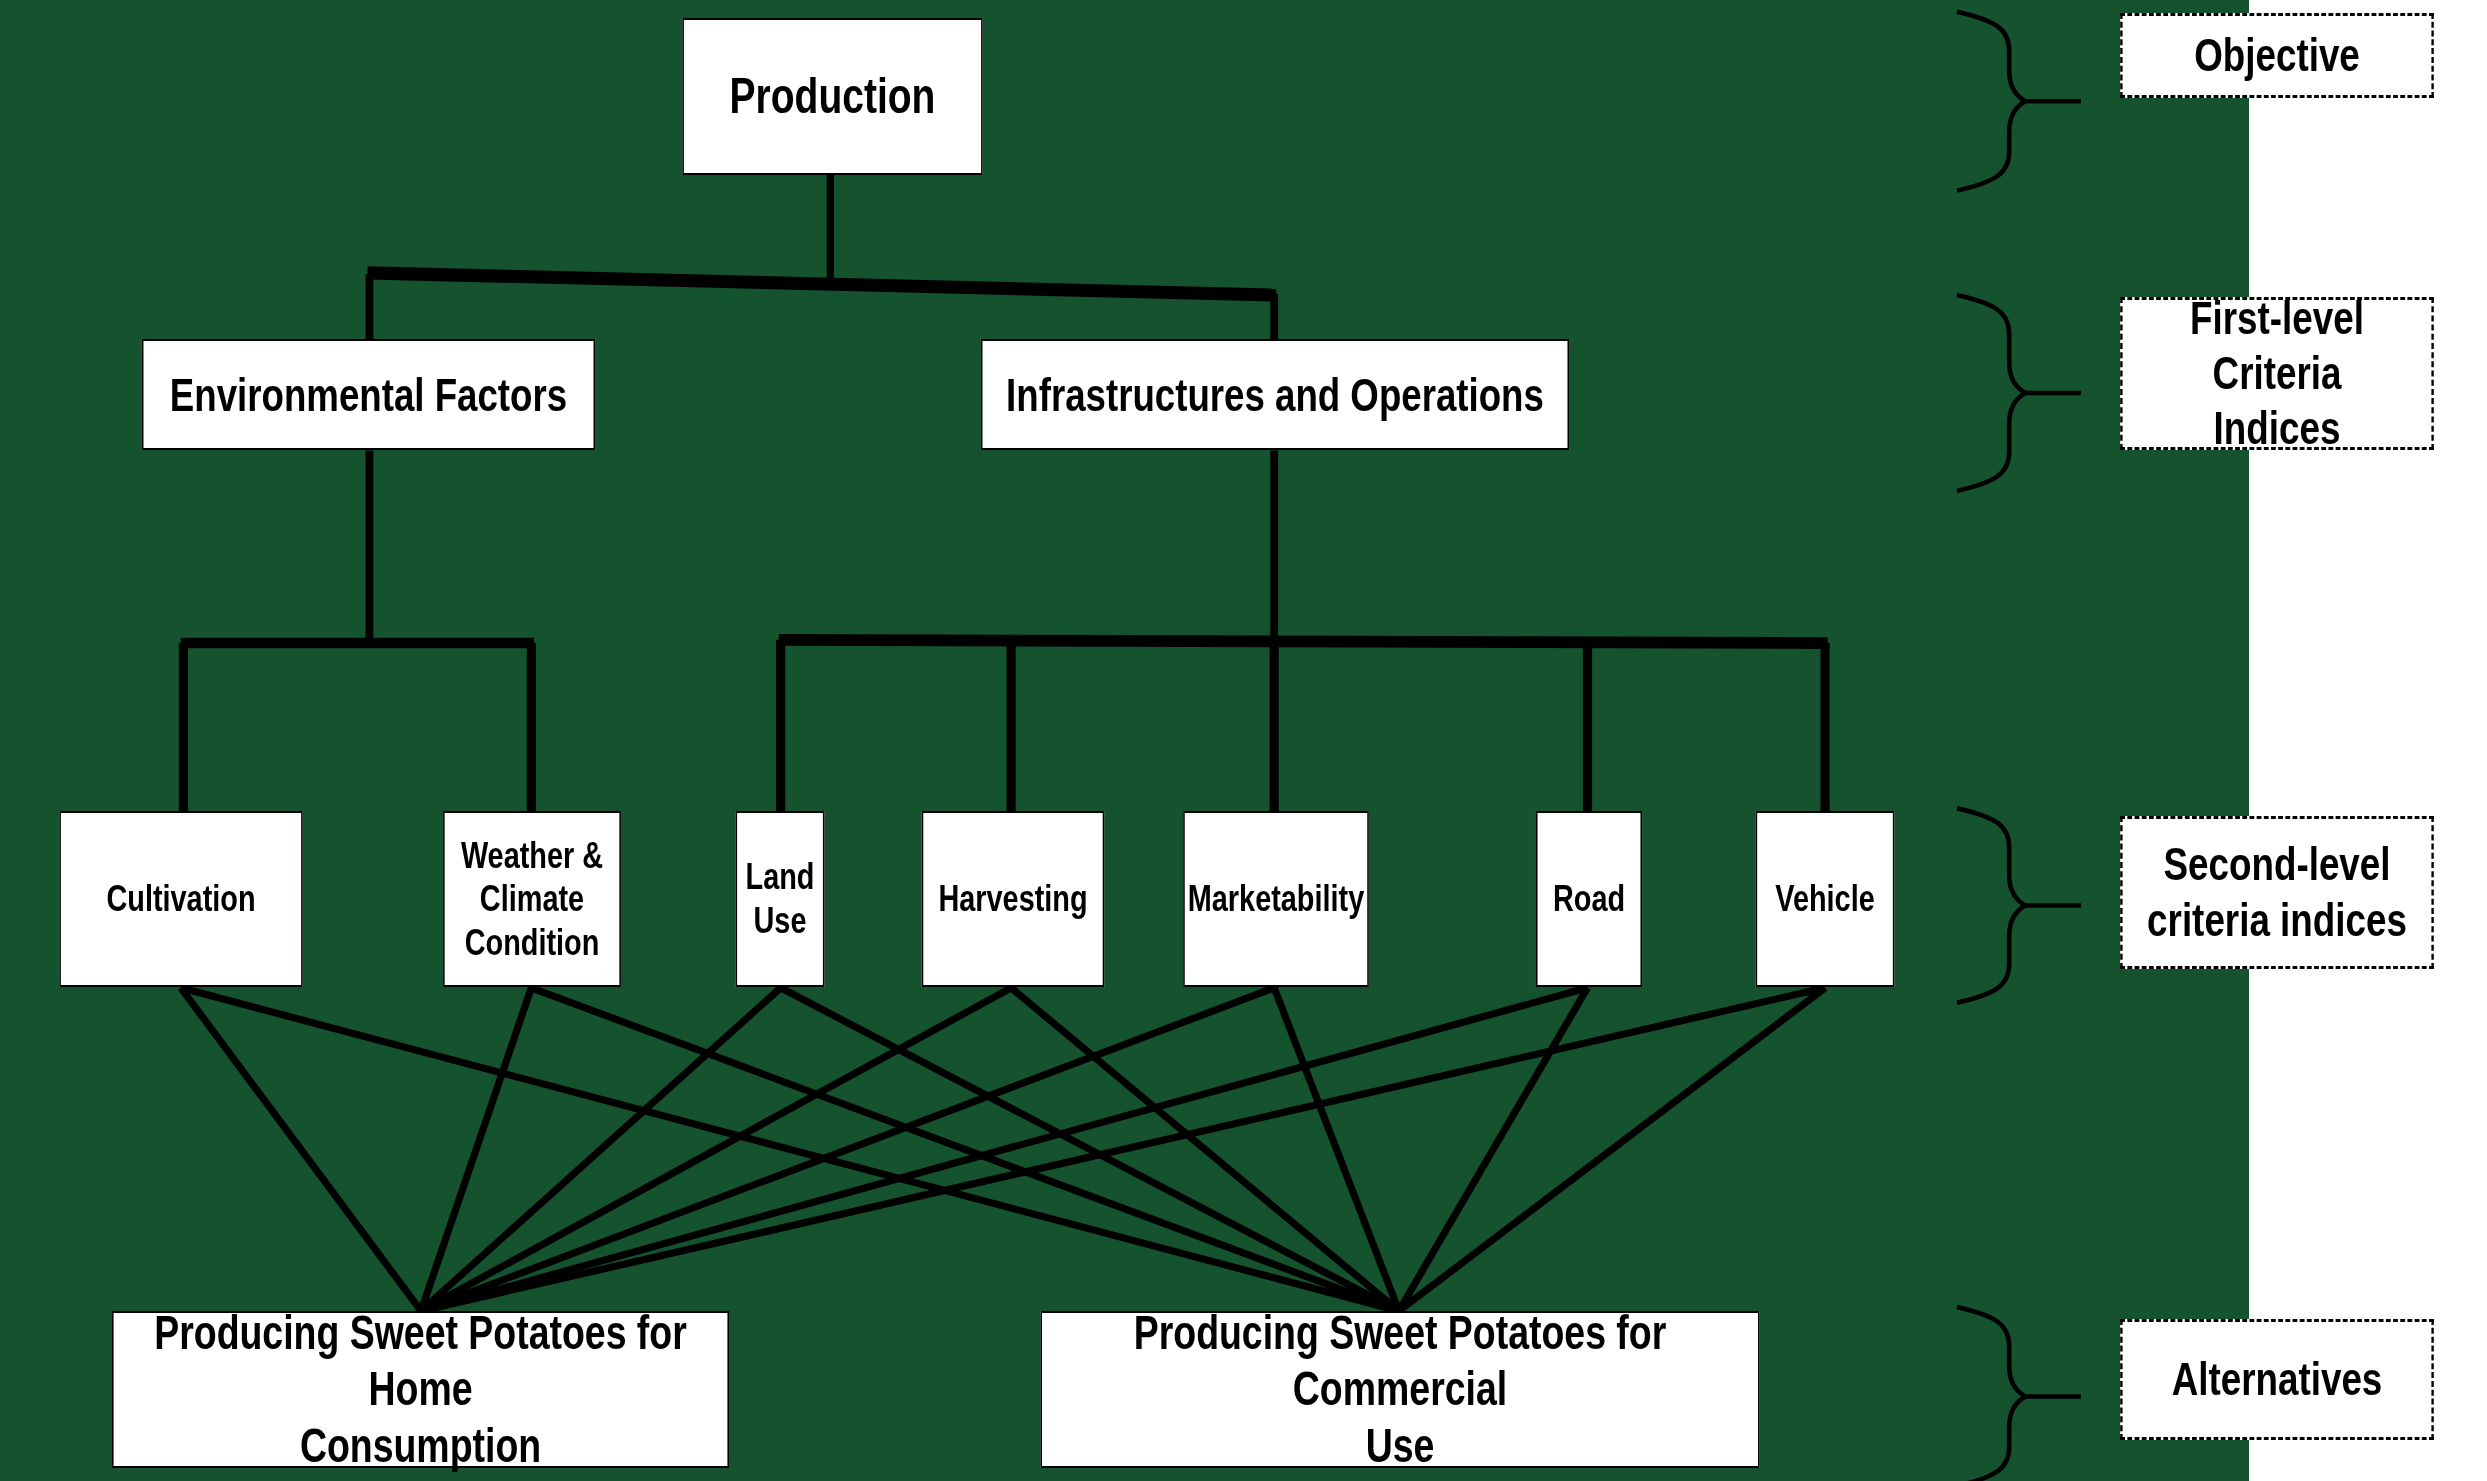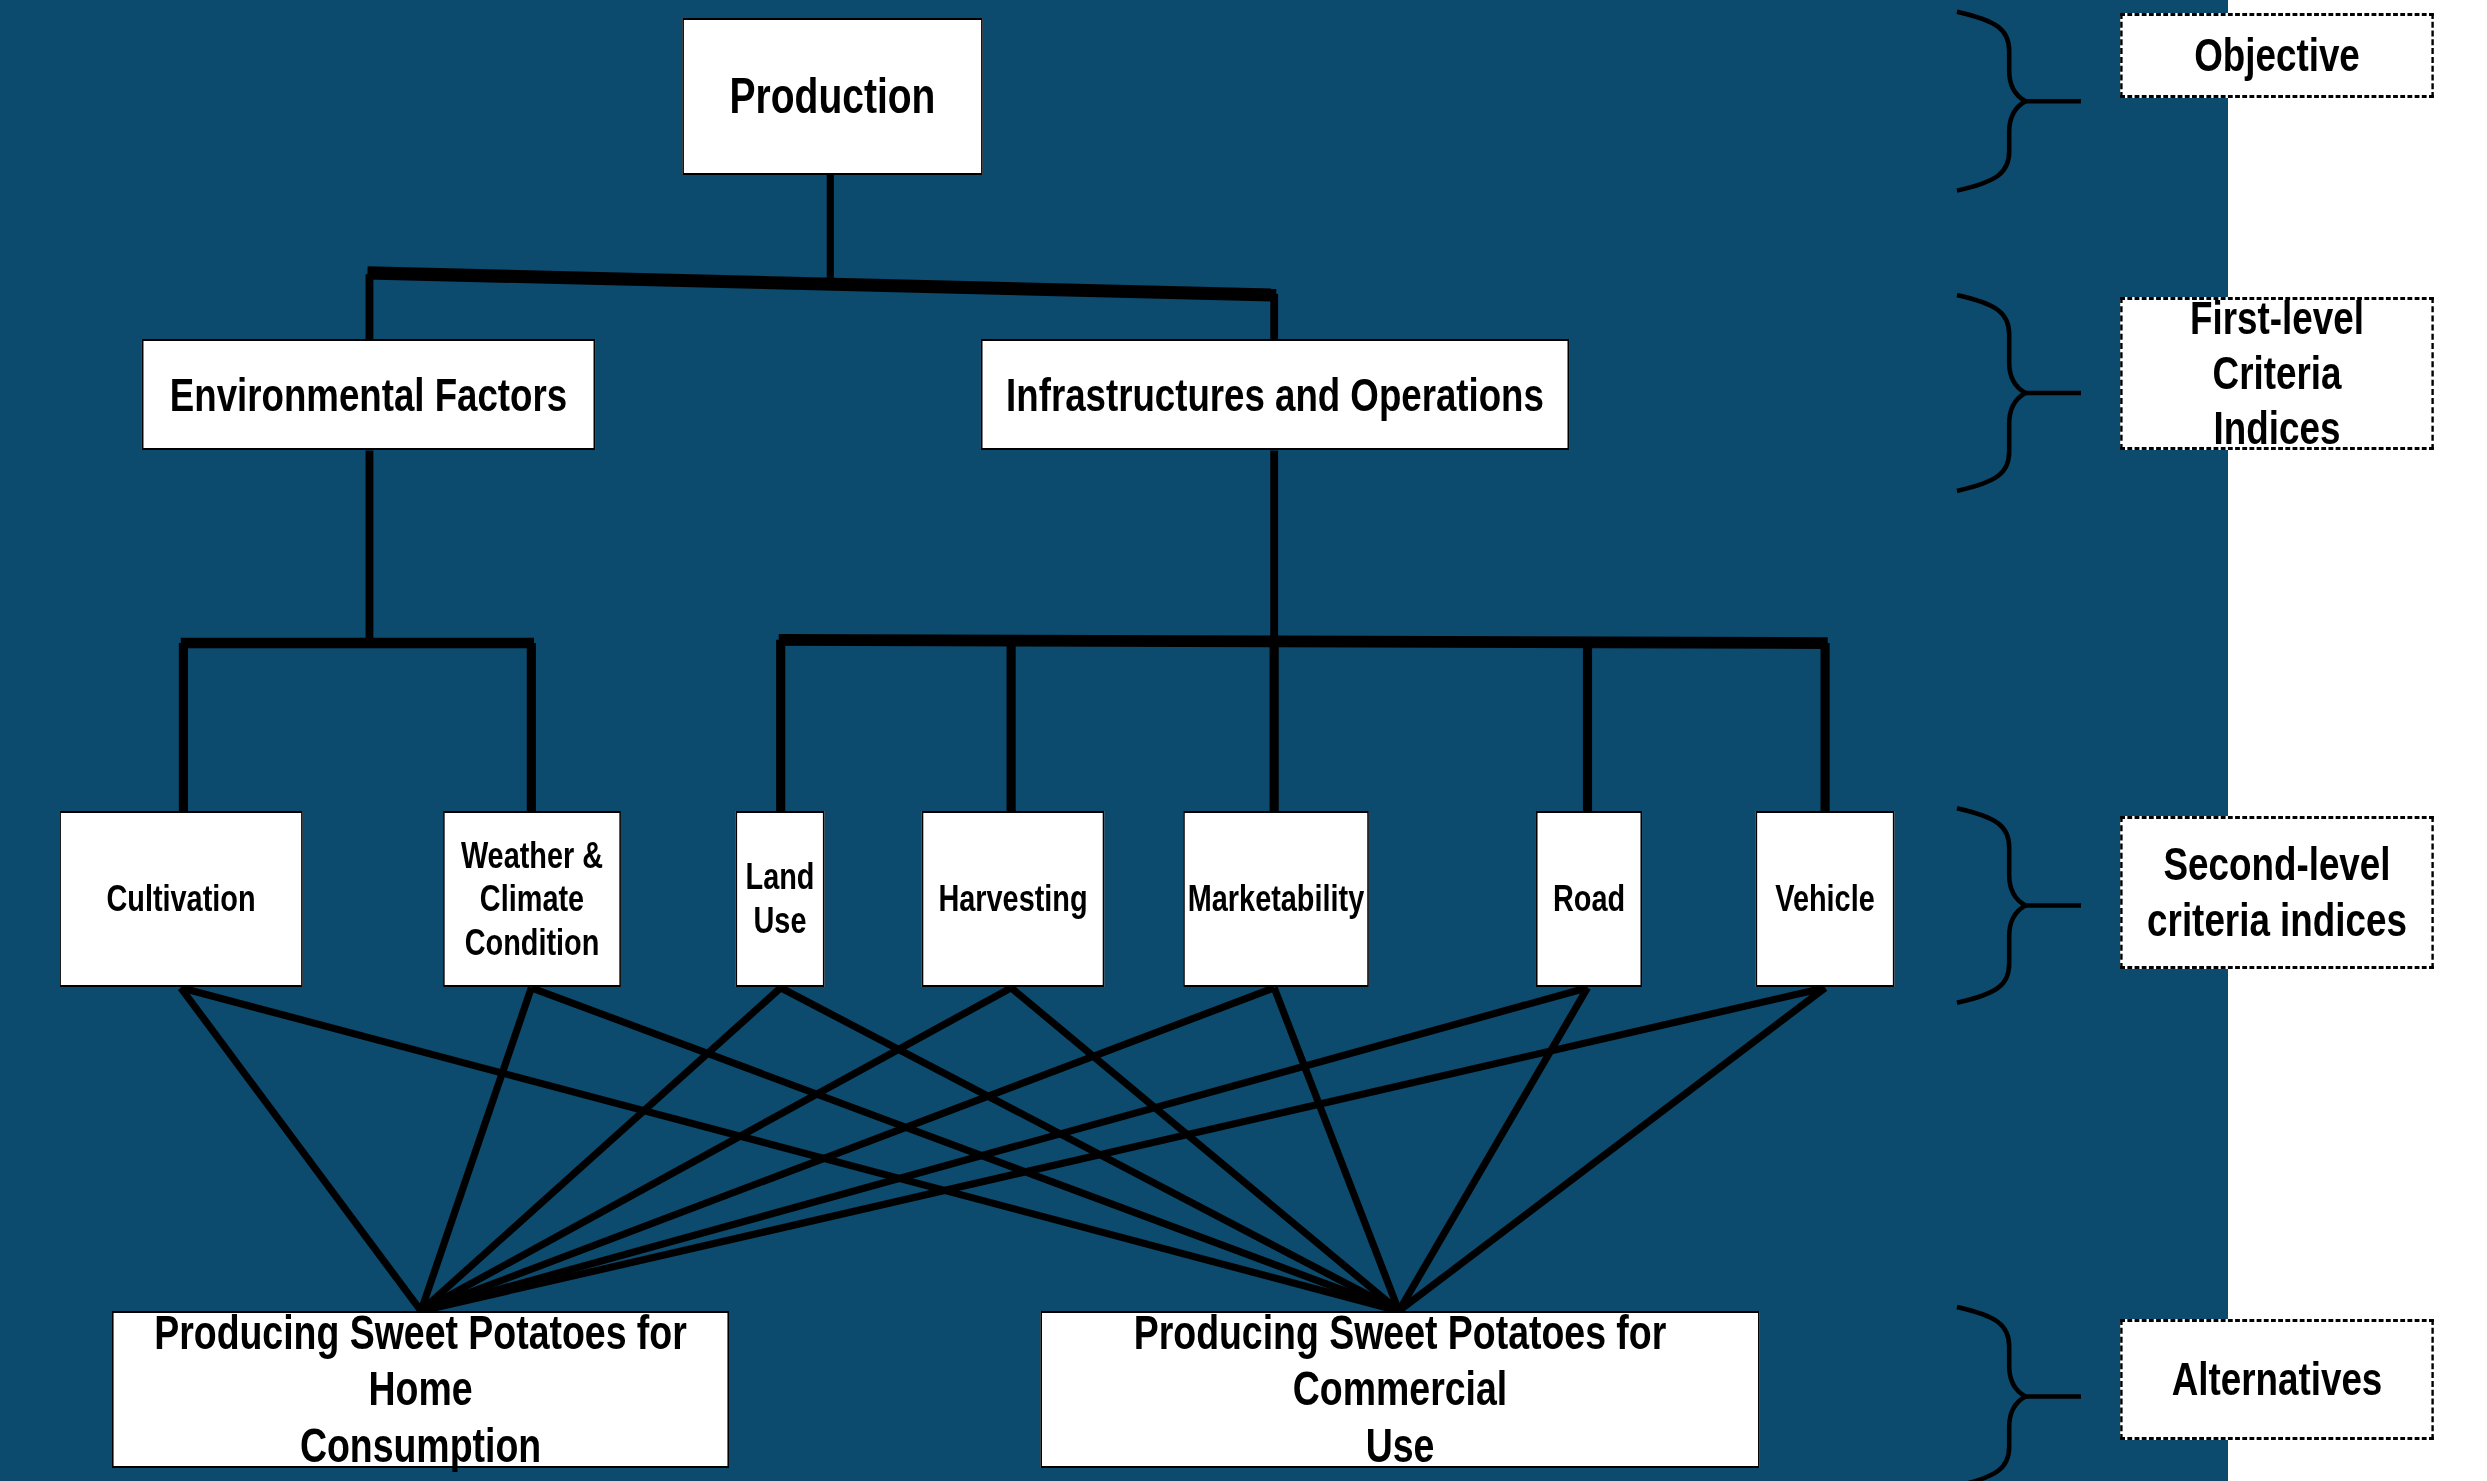--- a/index.html
+++ b/index.html
@@ -10,21 +10,22 @@
   body {
     width: 2487px;
     height: 1482px;
     font-family: "Liberation Sans", sans-serif;
     overflow: hidden;
   }
   #diagram-root {
     position: relative;
     width: 2228px;
     height: 1482px;
-    background: #0c4a6e;
+    background: #14532d;
+    padding-left: 21px;
   }
   svg.layer {
     position: absolute;
     left: 0;
     top: 0;
     width: 2487px;
     height: 1482px;
   }
   .node-box {
     position: absolute;

